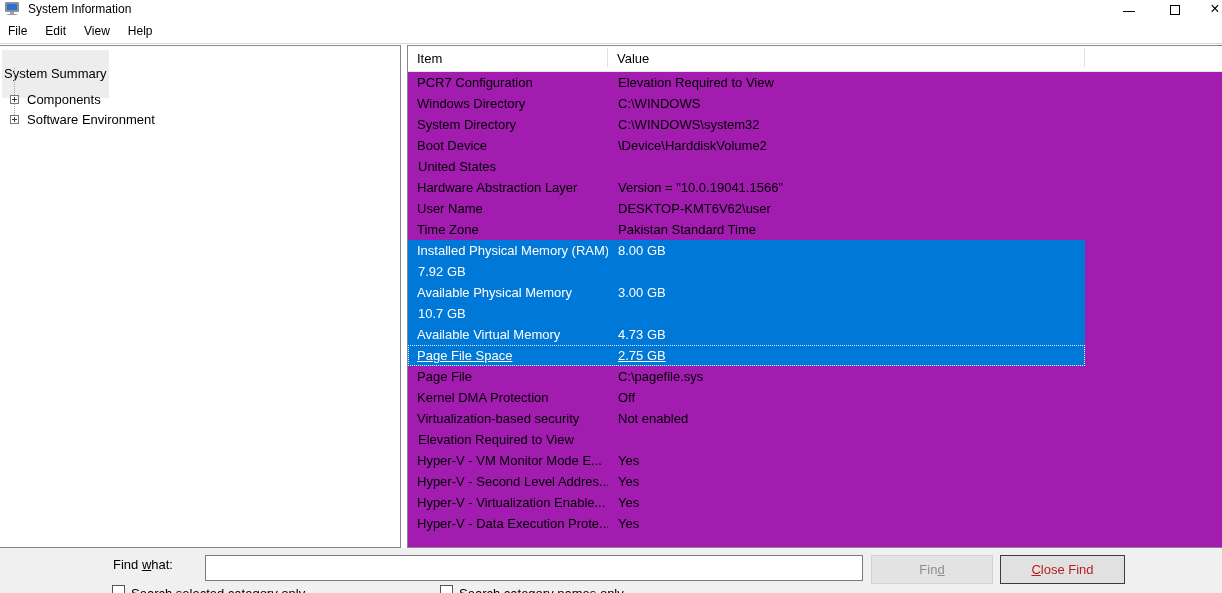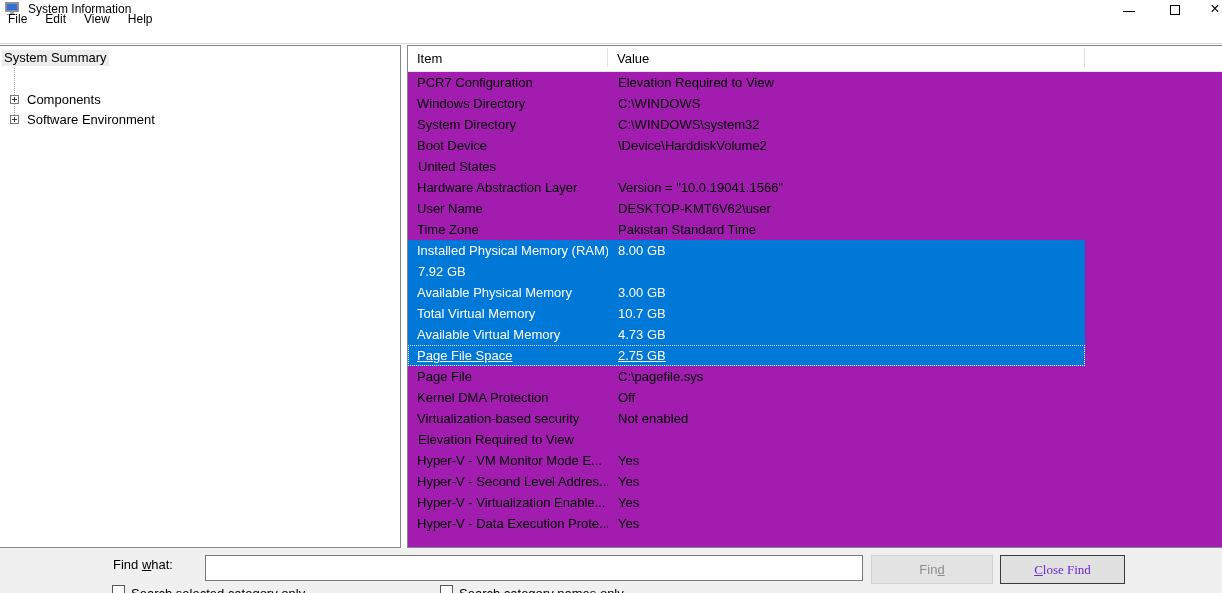--- a/index.html
+++ b/index.html
@@ -16,28 +16,28 @@
   .app-icon .base { position:absolute; left:2px; top:12px; width:10px; height:1px; background:#9aa0a8; }
   .win-title { position:absolute; left:28px; top:2px; font-size:12px; }
   .ctrl { position:absolute; top:0; width:26px; height:17px; display:flex; align-items:center; justify-content:center; cursor:default; }
   .ctrl-min { left:1116px; }
   .ctrl-max { left:1162px; }
   .ctrl-close { left:1202px; }
   .min-glyph { width:12px; height:1px; background:#000; margin-top:6px; }
   .max-glyph { width:10px; height:10px; border:1px solid #000; margin-top:2px; }
   .close-glyph { font-size:16px; line-height:16px; margin-top:1px; }
   
-  .menubar { position:absolute; top:10px; left:0; height:20px; display:flex; font-size:12px; }
+  .menubar { position:absolute; top:22px; left:0; height:20px; display:flex; font-size:12px; }
   .menu-item { padding:2px 6px; margin-right:6px; }
   .menu-item:first-child { margin-left:2px; }
   .menu-sep { position:absolute; top:43px; left:0; right:0; height:1px; background:#d9d9d9; }
   
   .tree-panel { position:absolute; top:45px; left:-1px; width:402px; height:503px;
     border:1px solid #828790; background:#fff; font-size:13px; }
-  .tree-root { position:absolute; left:2px; top:4px; line-height:16px; background:#ededed; padding:0 2px; }
+  .tree-root { position:absolute; left:2px; top:4px; line-height:16px; background:#ededed; padding:16px 2px; }
   .tree-vline { position:absolute; left:14px; top:22px; height:53px; width:0; border-left:1px dotted #a8a8a8; }
   .tree-child { position:absolute; left:0; height:20px; line-height:20px; width:100%; }
   .tc-1 { top:24px; } .tc-2 { top:44px; } .tc-3 { top:64px; }
   .expander { position:absolute; left:10px; top:5px; width:9px; height:9px; border:1px solid #787878; background:#fff; }
   .expander::before { content:""; position:absolute; left:1px; top:3px; width:5px; height:1px; background:#3c3c3c; }
   .expander::after  { content:""; position:absolute; left:3px; top:1px; width:1px; height:5px; background:#3c3c3c; }
   .tree-child .lbl { position:absolute; left:27px; white-space:nowrap; }
   .list-panel { position:absolute; top:45px; left:407px; width:816px; height:503px;
     border:1px solid #828790; background:#a21caf; font-size:13px; }
   .list-header { position:absolute; top:0; left:0; right:0; height:26px; border-bottom:1px solid #e5e5e5; background:#fff; }
@@ -52,21 +52,21 @@
   .row.sel { background:#0078d7; color:#fff; }
   .row.focus { outline:1px dotted rgba(255,255,255,.9); outline-offset:-1px;text-decoration:underline; }
   
   .findbar { position:absolute; top:548px; left:0; right:0; height:45px; background:#f0f0f0; font-size:13px; }
   .find-label { position:absolute; left:113px; top:9px; }
   .mn { text-decoration:underline; }
   .find-input { position:absolute; left:205px; top:7px; width:658px; height:26px;
     border:1px solid #7a7a7a; background:#fff; font:13px "Liberation Sans", sans-serif; padding:0 6px; }
   .btn { position:absolute; top:7px; height:29px; font:13px "Liberation Sans", sans-serif; text-align:center; }
   .btn-find  { left:871px; width:122px; background:#e3e3e3; border:1px solid #d2d2d2; color:#8d8d8d; }
-  .btn-close { left:1000px; width:125px; background:#e1e1e1; border:1px solid #3c3c3c; color:#6d28d9;font-family:Liberation Serif, serif; }
+  .btn-close { left:1000px; width:125px; background:#e1e1e1; border:1px solid #3c3c3c; color:#b91c1c; }
   .opt-check { position:absolute; top:37px; width:13px; height:13px; border:1px solid #555; background:#fff; }
   .oc-1 { left:112px; } .oc-2 { left:440px; }
   .opt-label { position:absolute; top:38px; white-space:nowrap; }
   .ol-1 { left:131px; } .ol-2 { left:459px; }
 </style>
 </head>
 <body>
 
 <div class="window">
 
@@ -153,21 +153,20 @@
           <span class="c-value">8.00 GB</span>
         </div>
       <div class="row sel">
           <span class="c-value">7.92 GB</span>
         </div>
       <div class="row sel">
           <span class="c-item">Available Physical Memory</span>
           <span class="c-value">3.00 GB</span>
         </div>
       <div class="row sel">
-          <span class="c-item">Total Virtual Memory</span>
           <span class="c-value">10.7 GB</span>
         </div>
       <div class="row sel">
           <span class="c-item">Available Virtual Memory</span>
           <span class="c-value">4.73 GB</span>
         </div>
       <div class="row sel focus">
           <span class="c-item">Page File Space</span>
           <span class="c-value">2.75 GB</span>
         </div>

